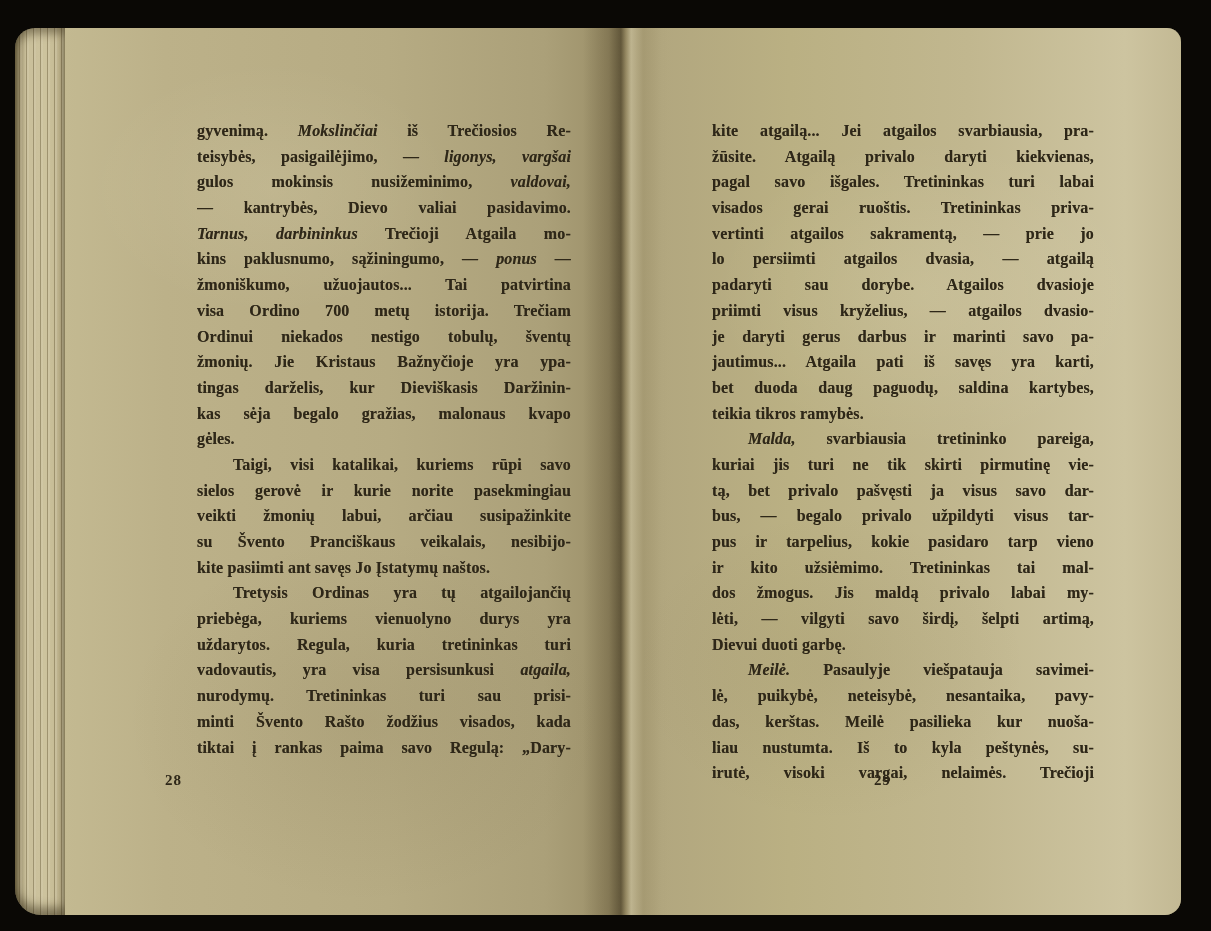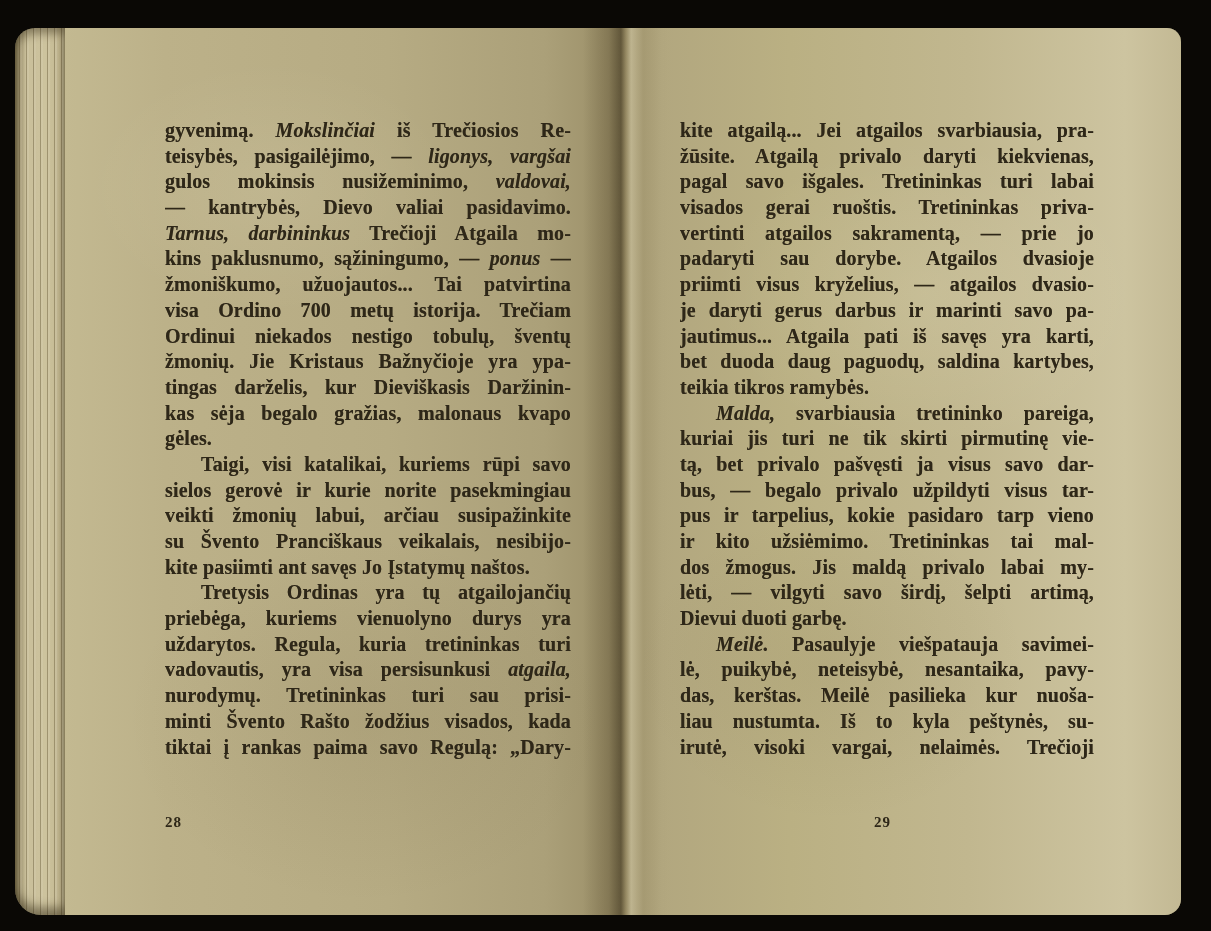--- a/index.html
+++ b/index.html
@@ -84,36 +84,37 @@
   }
   .text-block {
     position: absolute;
     top: 90px;
   }
   .text-left  { left: 150px; width: 406px; }
   .text-right { left: 665px; width: 414px; }
   .line {
     height: 25.7px;
     line-height: 25.7px;
-    font-size: 20px;
+    font-size: 16px;
     font-weight: 700;
     letter-spacing: .15px;
     color: #2e2718;
     text-align: justify;
     text-align-last: justify;
     white-space: normal;
     overflow: hidden;
     text-shadow: 0 0 .6px rgba(46,39,24,.55);
+    margin-left: 32px;
   }
   .line.end { text-align-last: left; }
   .line.indent { text-indent: 36px; }
   .it { font-style: italic; }
   .pn {
     position: absolute;
-    top: 786px;
+    top: 744px;
     font-size: 15px;
     font-weight: 700;
     color: #2e2718;
     letter-spacing: 1px;
   }
   .pn-left { left: 150px; }
   .pn-right {
     left: 665px;
     width: 414px;
     text-align: center;
@@ -157,20 +158,21 @@
       <div class="line"><span>nurodymų. Tretininkas turi sau prisi-</span></div>
       <div class="line"><span>minti Švento Rašto žodžius visados, kada</span></div>
       <div class="line"><span>tiktai į rankas paima savo Regulą: „Dary-</span></div>
     </div>
   <div class="text-block text-right">
       <div class="line"><span>kite atgailą... Jei atgailos svarbiausia, pra-</span></div>
       <div class="line"><span>žūsite. Atgailą privalo daryti kiekvienas,</span></div>
       <div class="line"><span>pagal savo išgales. Tretininkas turi labai</span></div>
       <div class="line"><span>visados gerai ruoštis. Tretininkas priva-</span></div>
       <div class="line"><span>vertinti atgailos sakramentą, — prie jo</span></div>
+      <div class="line"><span>lo persiimti atgailos dvasia, — atgailą</span></div>
       <div class="line"><span>padaryti sau dorybe. Atgailos dvasioje</span></div>
       <div class="line"><span>priimti visus kryželius, — atgailos dvasio-</span></div>
       <div class="line"><span>je daryti gerus darbus ir marinti savo pa-</span></div>
       <div class="line"><span>jautimus... Atgaila pati iš savęs yra karti,</span></div>
       <div class="line"><span>bet duoda daug paguodų, saldina kartybes,</span></div>
       <div class="line end"><span>teikia tikros ramybės.</span></div>
       <div class="line indent"><span class="it">Malda,</span><span> svarbiausia tretininko pareiga,</span></div>
       <div class="line"><span>kuriai jis turi ne tik skirti pirmutinę vie-</span></div>
       <div class="line"><span>tą, bet privalo pašvęsti ja visus savo dar-</span></div>
       <div class="line"><span>bus, — begalo privalo užpildyti visus tar-</span></div>

